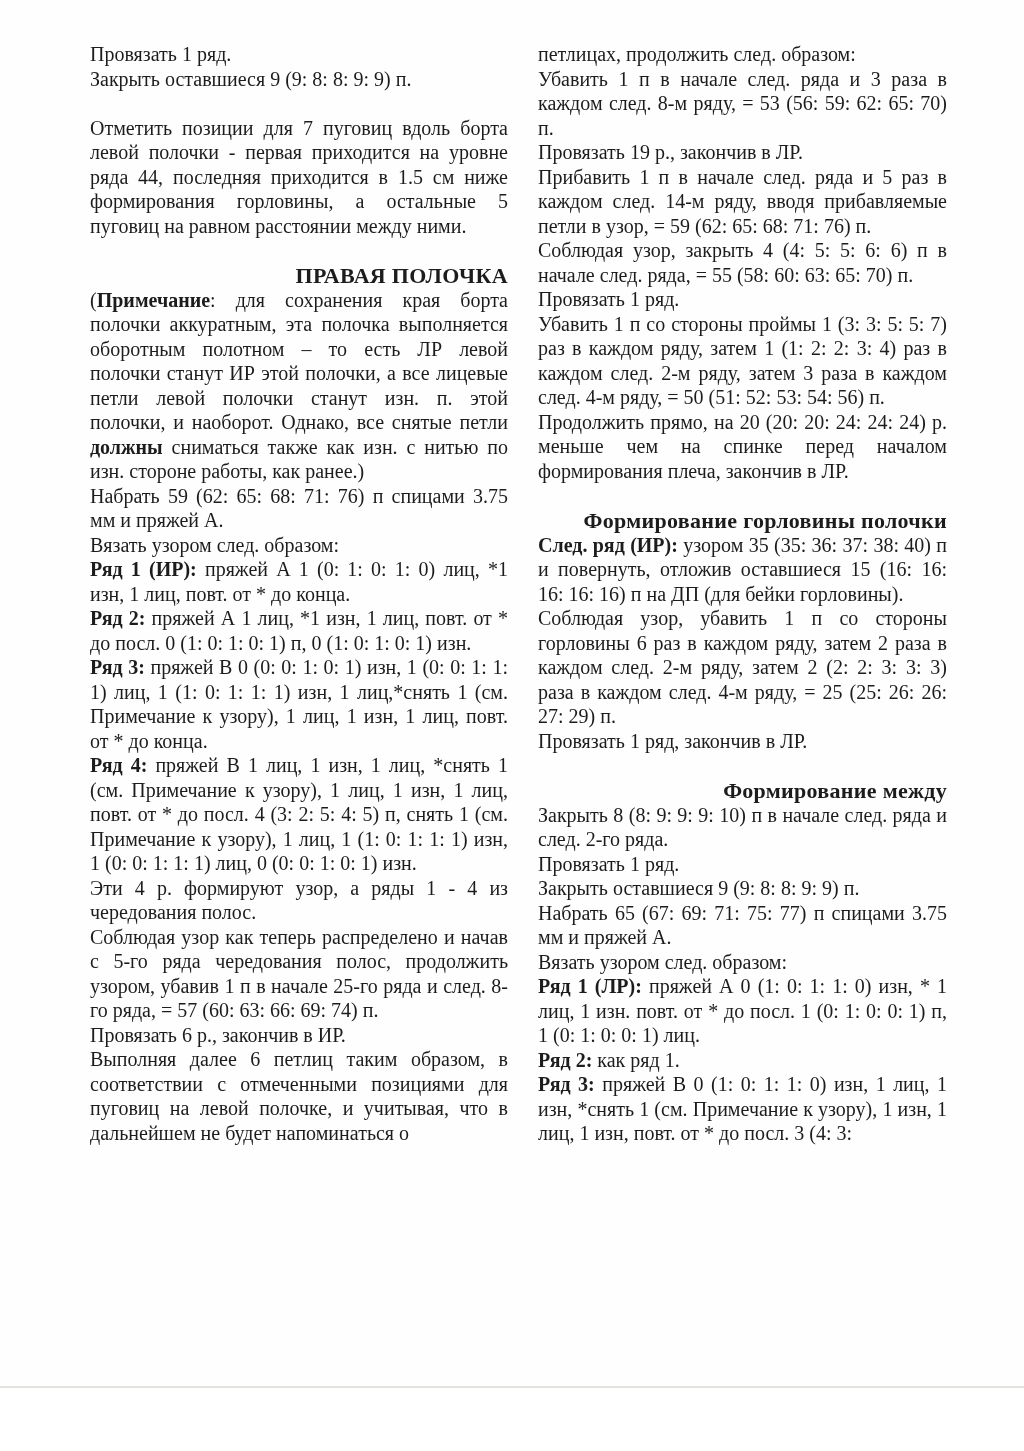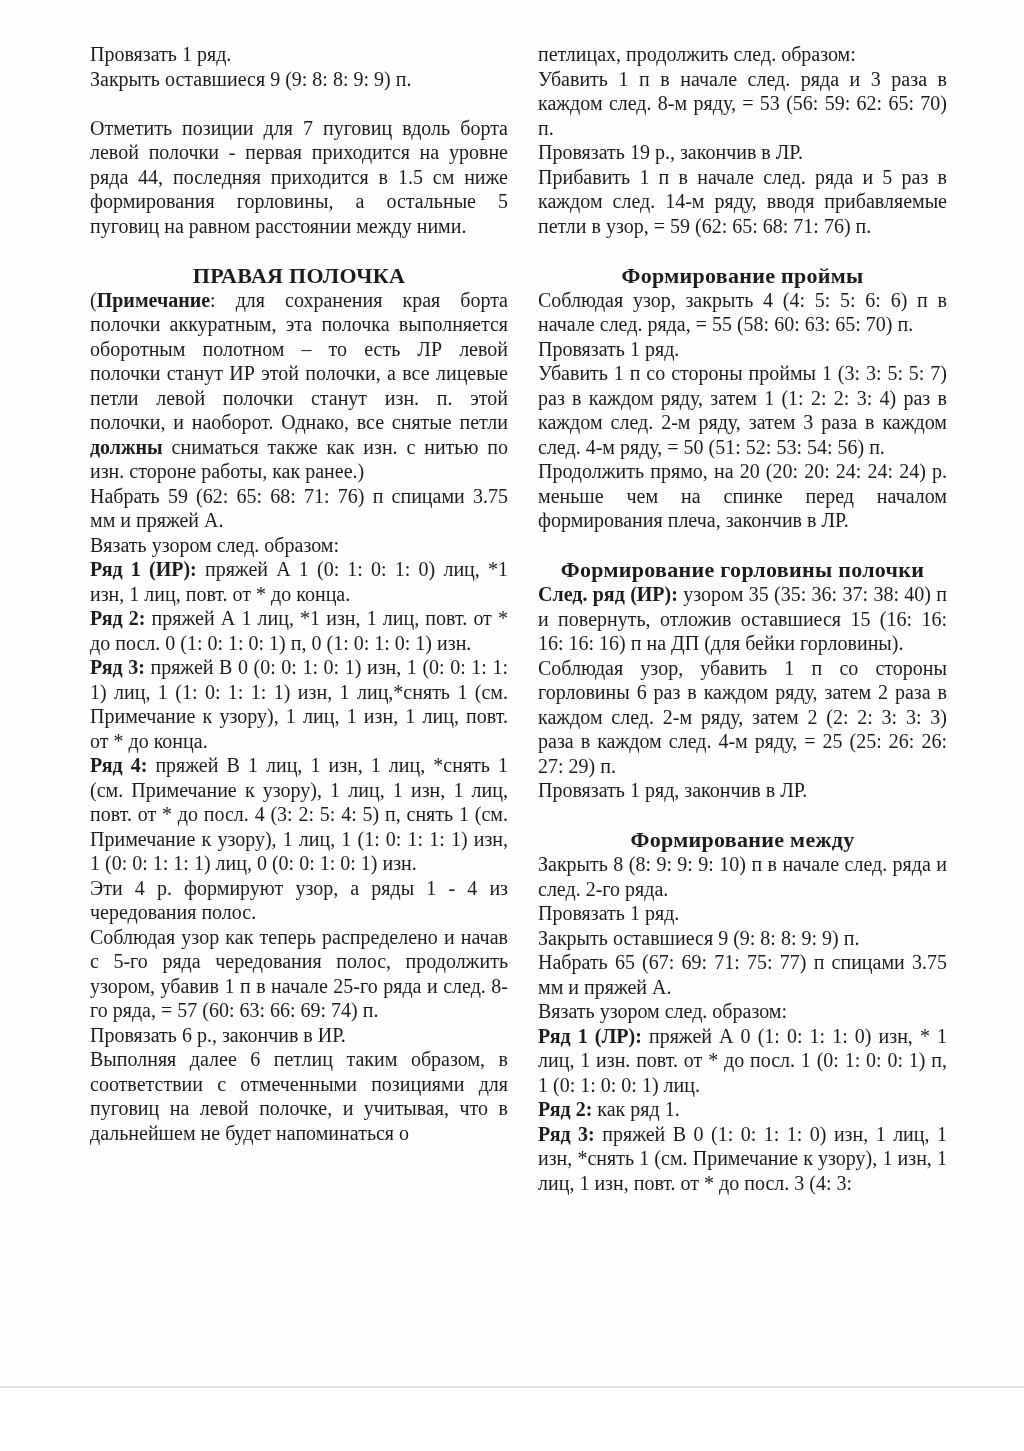--- a/index.html
+++ b/index.html
@@ -32,21 +32,21 @@
   .col-left  { width: 418px; }
   .col-right { width: 409px; }
   p.para { margin: 0; padding: 0; }
   .gap { margin-top: 24.5px !important; }
   h2.heading {
     margin: 26px 0 0 0;
     padding: 0;
     font-size: 22px;
     line-height: 25px;
     font-weight: bold;
-    text-align: center;
+    text-align: right;
     letter-spacing: 0.3px;
   }
   h2.heading span.reg {
     font-weight: normal;
     font-size: 20px;
     letter-spacing: 0;
   }
   span.b { font-weight: bold; }
   .bottom-edge {
     position: absolute;
@@ -76,21 +76,20 @@
       <p class="para"><span class="">Эти 4 р. формируют узор, а ряды 1 - 4 из чередования полос.</span></p>
       <p class="para"><span class="">Соблюдая узор как теперь распределено и начав с 5-го ряда чередования полос, продолжить узором, убавив 1 п в начале 25-го ряда и след. 8-го ряда, = 57 (60: 63: 66: 69: 74) п.</span></p>
       <p class="para"><span class="">Провязать 6 р., закончив в ИР.</span></p>
       <p class="para"><span class="">Выполняя далее 6 петлиц таким образом, в соответствии с отмеченными позициями для пуговиц на левой полочке, и учитывая, что в дальнейшем не будет напоминаться о</span></p>
     </div>
   <div class="col col-right">
       <p class="para"><span class="">петлицах, продолжить след. образом:</span></p>
       <p class="para"><span class="">Убавить 1 п в начале след. ряда и 3 раза в каждом след. 8-м ряду, = 53 (56: 59: 62: 65: 70) п.</span></p>
       <p class="para"><span class="">Провязать 19 р., закончив в ЛР.</span></p>
       <p class="para"><span class="">Прибавить 1 п в начале след. ряда и 5 раз в каждом след. 14-м ряду, вводя прибавляемые петли в узор, = 59 (62: 65: 68: 71: 76) п.</span></p>
-      <h2 class="heading gap"><span class="b">Формирование проймы</span></h2>
       <p class="para"><span class="">Соблюдая узор, закрыть 4 (4: 5: 5: 6: 6) п в начале след. ряда, = 55 (58: 60: 63: 65: 70) п.</span></p>
       <p class="para"><span class="">Провязать 1 ряд.</span></p>
       <p class="para"><span class="">Убавить 1 п со стороны проймы 1 (3: 3: 5: 5: 7) раз в каждом ряду, затем 1 (1: 2: 2: 3: 4) раз в каждом след. 2-м ряду, затем 3 раза в каждом след. 4-м ряду, = 50 (51: 52: 53: 54: 56) п.</span></p>
       <p class="para"><span class="">Продолжить прямо, на 20 (20: 20: 24: 24: 24) р. меньше чем на спинке перед началом формирования плеча, закончив в ЛР.</span></p>
       <h2 class="heading gap"><span class="b">Формирование горловины полочки</span></h2>
       <p class="para"><span class="b">След. ряд (ИР):</span><span class=""> узором 35 (35: 36: 37: 38: 40) п и повернуть, отложив оставшиеся 15 (16: 16: 16: 16: 16) п на ДП (для бейки горловины).</span></p>
       <p class="para"><span class="">Соблюдая узор, убавить 1 п со стороны горловины 6 раз в каждом ряду, затем 2 раза в каждом след. 2-м ряду, затем 2 (2: 2: 3: 3: 3) раза в каждом след. 4-м ряду, = 25 (25: 26: 26: 27: 29) п.</span></p>
       <p class="para"><span class="">Провязать 1 ряд, закончив в ЛР.</span></p>
       <h2 class="heading gap"><span class="b">Формирование между</span></h2>
       <p class="para"><span class="">Закрыть 8 (8: 9: 9: 9: 10) п в начале след. ряда и след. 2-го ряда.</span></p>

